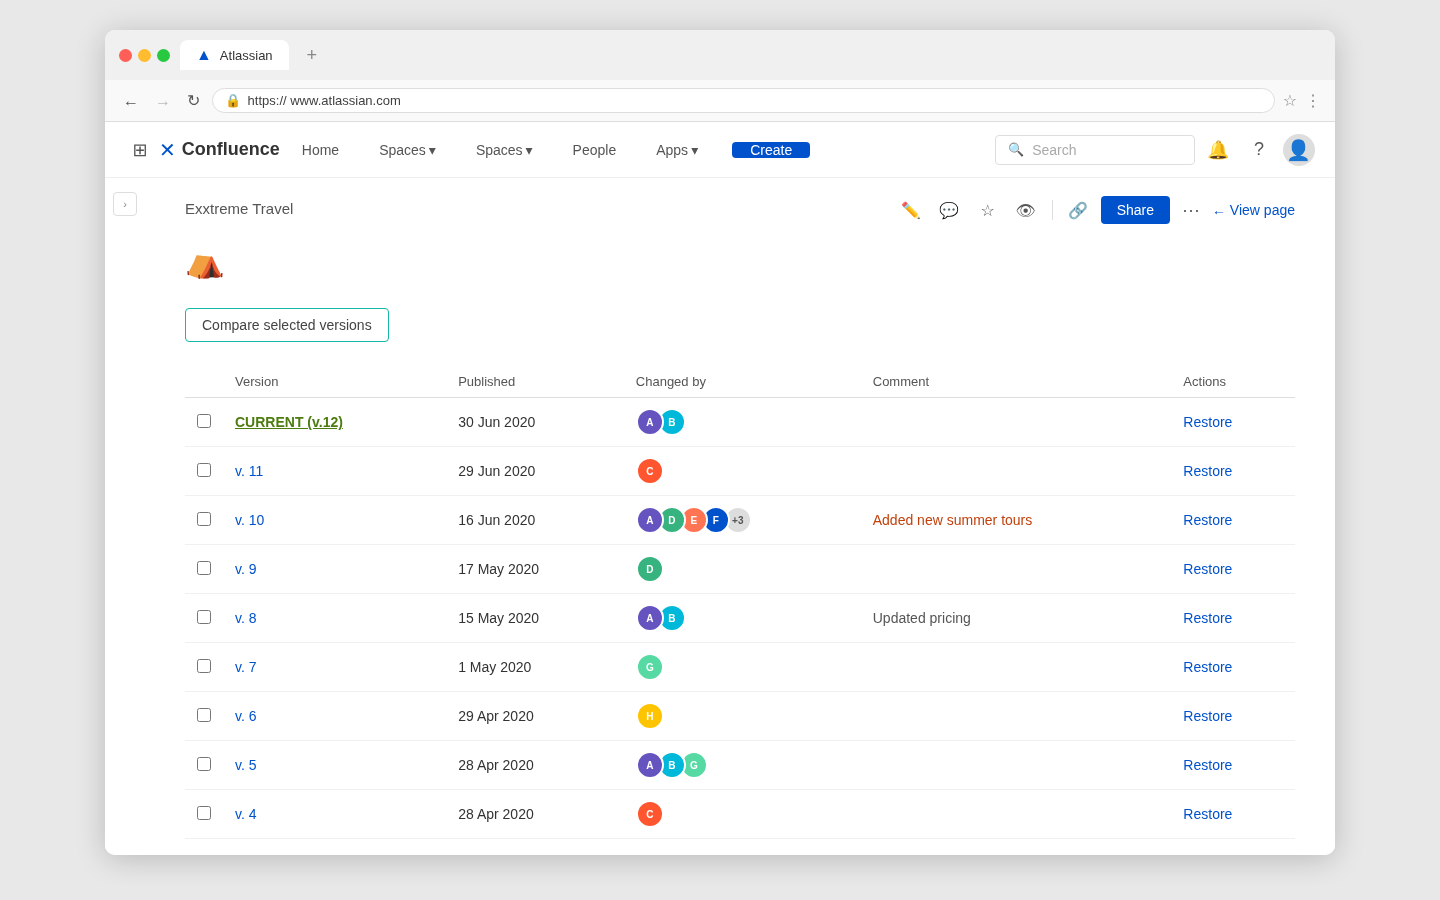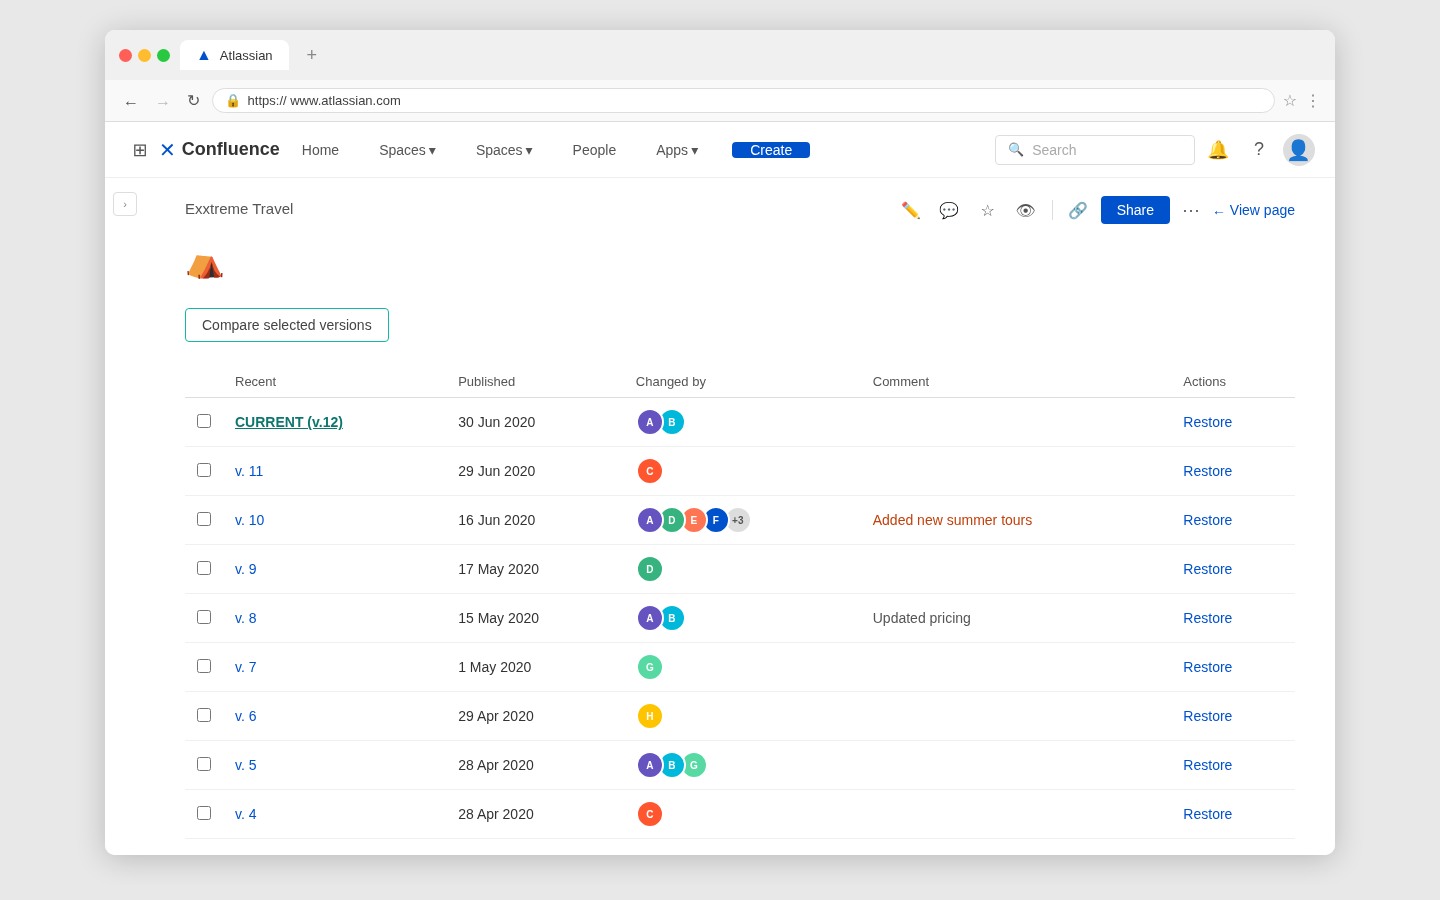--- a/index.html
+++ b/index.html
@@ -322,21 +322,21 @@
       color: #333;
       border-bottom: 1px solid #f0f0f0;
       vertical-align: middle;
     }
     .version-link {
       color: #0052cc;
       text-decoration: none;
       font-weight: 500;
     }
     .current-version {
-      color: #0f766e;
+      color: #4d7c0f;
       font-weight: 700;
     }
     .restore-link {
       color: #0052cc;
       text-decoration: none;
       cursor: pointer;
     }
 
     
     .avatars-group {
@@ -478,21 +478,21 @@
       </div>
 
       
       <button class="compare-btn">Compare selected versions</button>
 
       
       <table class="version-table">
         <thead>
           <tr>
             <th class="checkbox-cell"></th>
-            <th>Recent</th>
+            <th>Version</th>
             <th>Published</th>
             <th>Changed by</th>
             <th>Comment</th>
             <th>Actions</th>
           </tr>
         </thead>
         <tbody id="version-tbody">
         <tr class="version-row">
               <td class="checkbox-cell"><input type="checkbox" style=""></td>
               <td><a class="current-version" href="#">CURRENT (v.12)</a></td>

